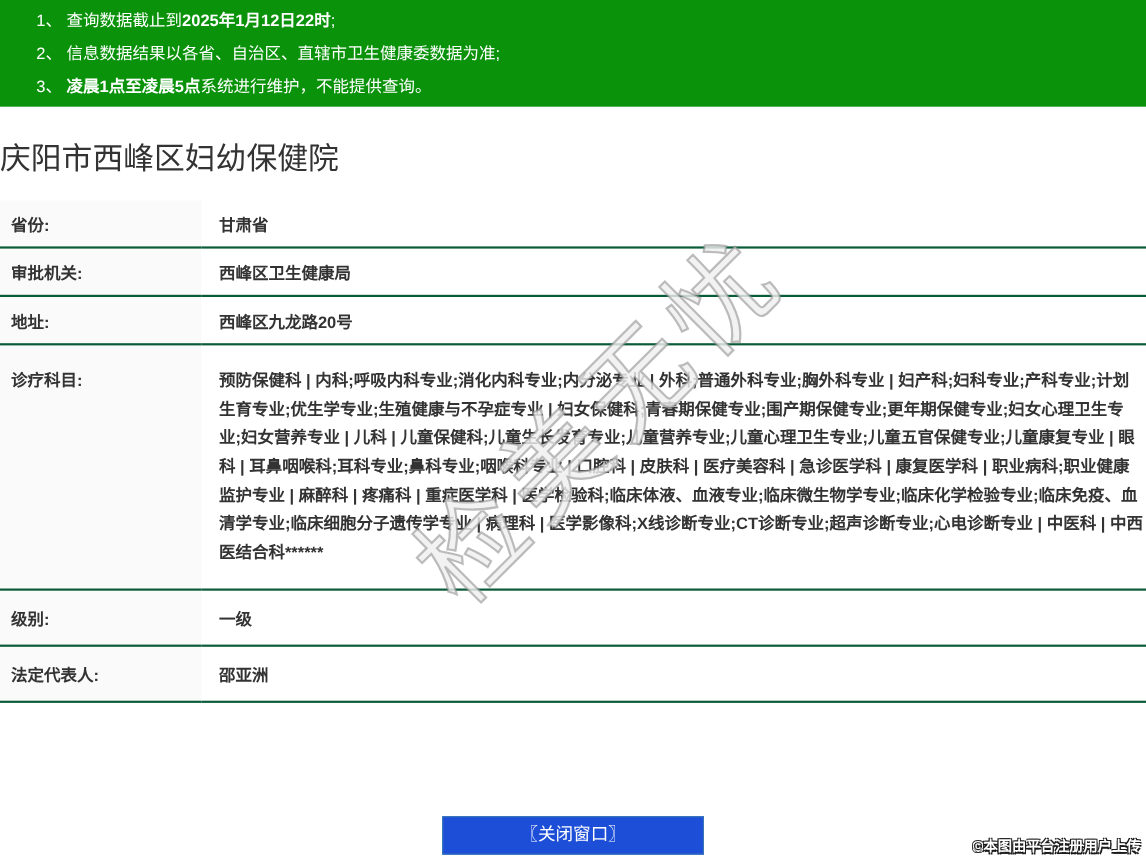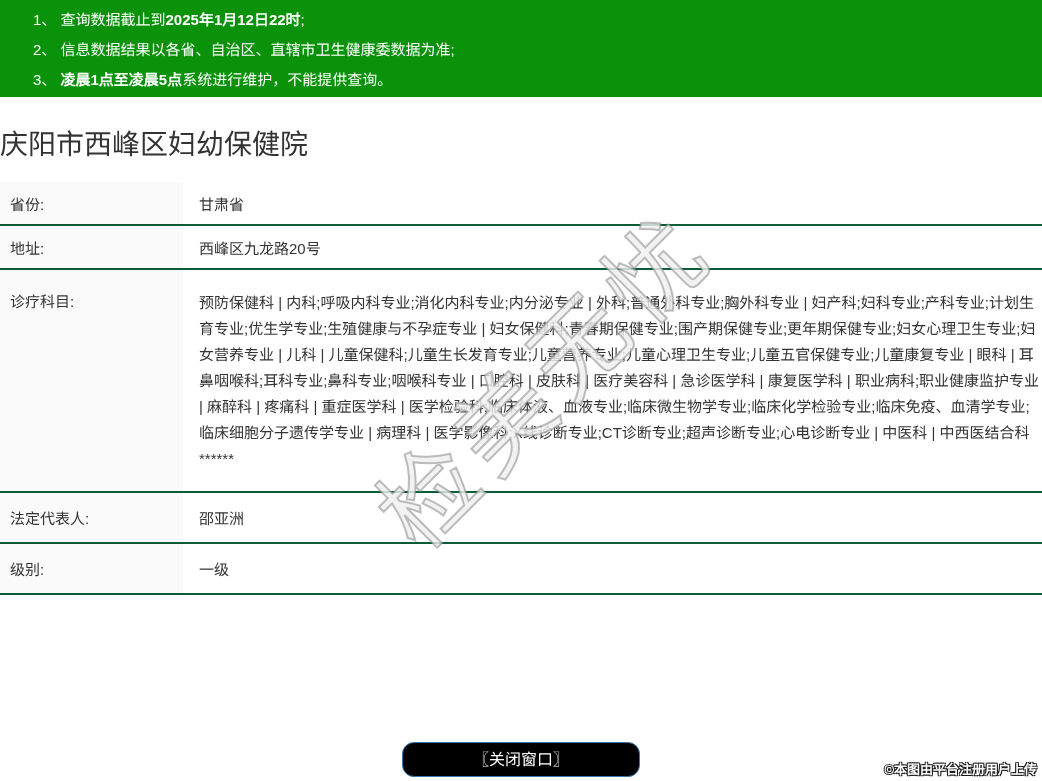--- a/index.html
+++ b/index.html
@@ -34,20 +34,21 @@
     font-size:28px;
     line-height:30px;
     font-weight:400;
     color:#333333;
   }
   
   .table-wrap{
     margin-top:22px;
     height:551px;
     overflow:hidden;
+    font-weight:bold;
   }
   table.info{
     width:100%;
     border-collapse:collapse;
     table-layout:fixed;
   }
   table.info tr{
     border-bottom:2px solid #0a5c38;
   }
   td.lbl{
@@ -96,23 +97,23 @@
   
   .btn-row{
     margin-top:9px;
     text-align:center;
   }
   .close-btn{
     display:inline-block;
     width:238px;
     height:35px;
     line-height:33px;
-    background:#000000;
+    background:#1d4ed8;
     border:1px solid #3577b5;
-    border-radius:12px;
+    border-radius:0;
     color:#ffffff;
     font-size:16px;
     font-family:"Liberation Sans","DejaVu Sans",sans-serif;
     cursor:pointer;
     padding:0;
   }
   
   .copyright{
     position:absolute;
     right:5px;
@@ -138,34 +139,38 @@
   <h1 class="title">庆阳市西峰区妇幼保健院</h1>
 
   <div class="table-wrap">
     <table class="info">
       <tbody>
         <tr class="r-short">
           <td class="lbl">省份:</td>
           <td class="val">甘肃省</td>
         </tr>
         <tr class="r-short">
+          <td class="lbl">审批机关:</td>
+          <td class="val">西峰区卫生健康局</td>
+        </tr>
+        <tr class="r-short">
           <td class="lbl">地址:</td>
           <td class="val">西峰区九龙路20号</td>
         </tr>
         <tr class="r-tall">
           <td class="lbl">诊疗科目:</td>
           <td class="val">预防保健科 | 内科;呼吸内科专业;消化内科专业;内分泌专业 | 外科;普通外科专业;胸外科专业 | 妇产科;妇科专业;产科专业;计划生育专业;优生学专业;生殖健康与不孕症专业 | 妇女保健科;青春期保健专业;围产期保健专业;更年期保健专业;妇女心理卫生专业;妇女营养专业 | 儿科 | 儿童保健科;儿童生长发育专业;儿童营养专业;儿童心理卫生专业;儿童五官保健专业;儿童康复专业 | 眼科 | 耳鼻咽喉科;耳科专业;鼻科专业;咽喉科专业 | 口腔科 | 皮肤科 | 医疗美容科 | 急诊医学科 | 康复医学科 | 职业病科;职业健康监护专业 | 麻醉科 | 疼痛科 | 重症医学科 | 医学检验科;临床体液、血液专业;临床微生物学专业;临床化学检验专业;临床免疫、血清学专业;临床细胞分子遗传学专业 | 病理科 | 医学影像科;X线诊断专业;CT诊断专业;超声诊断专业;心电诊断专业 | 中医科 | 中西医结合科******</td>
         </tr>
         <tr class="r-mid">
+          <td class="lbl">级别:</td>
+          <td class="val">一级</td>
+        </tr>
+        <tr class="r-mid">
           <td class="lbl">法定代表人:</td>
           <td class="val">邵亚洲</td>
-        </tr>
-        <tr class="r-mid">
-          <td class="lbl">级别:</td>
-          <td class="val">一级</td>
         </tr>
 
       </tbody>
     </table>
   </div>
 
   <div class="watermark">检美无忧</div>
 
   <div class="btn-row">
     <button class="close-btn">〖关闭窗口〗</button>

